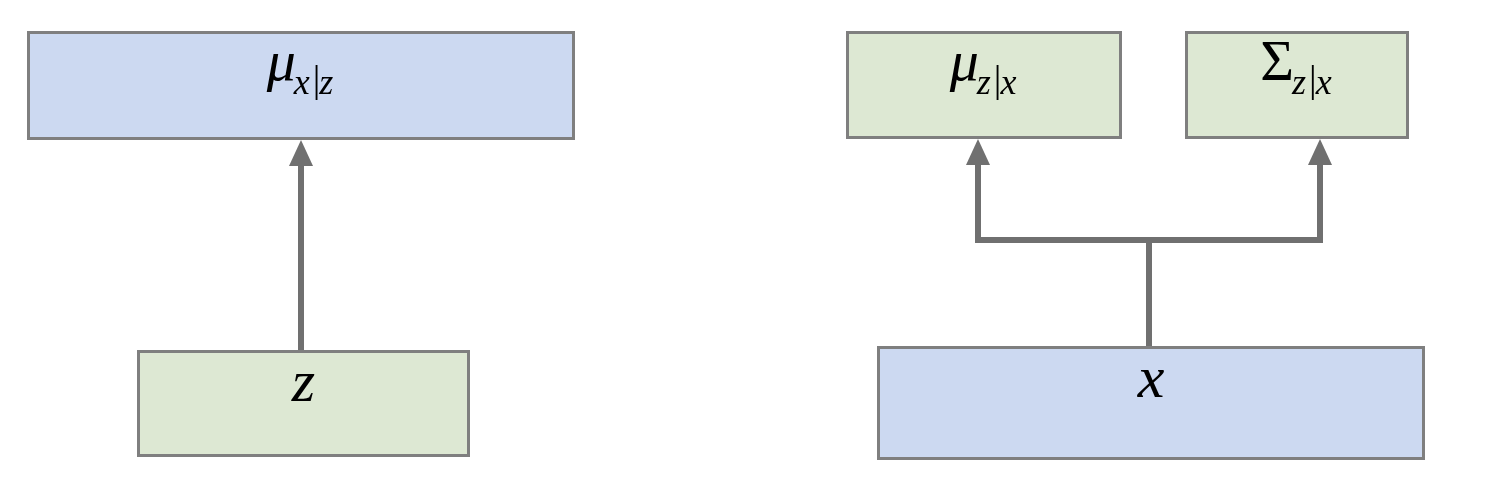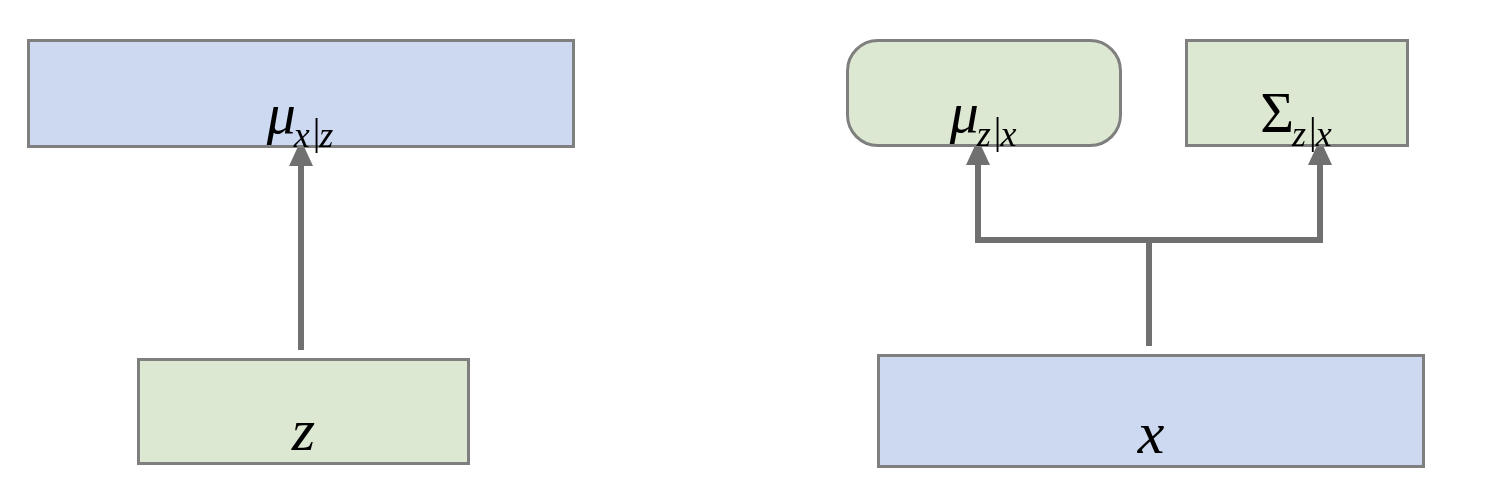--- a/index.html
+++ b/index.html
@@ -16,24 +16,23 @@
     width: 1490px;
     height: 486px;
     background: #ffffff;
     overflow: hidden;
   }
   .node {
     position: absolute;
     box-sizing: border-box;
     border: 3px solid #7f7f7f;
     display: flex;
-    align-items: flex-end;
+    align-items: flex-start;
     justify-content: center;
     line-height: 1;
-    margin-top: 8px;
   }
   .node.blue  { background: #ccd9f1; }
   .node.green { background: #dde8d3; }
 
   .mathlabel {
     font-family: "Liberation Serif", "DejaVu Serif", serif;
     color: #000000;
     white-space: nowrap;
     display: inline-block;
     transform: translateY(-2px);
@@ -103,21 +102,21 @@
       <span class="base">μ</span><span class="sub">x</span><span class="bar">|</span><span class="sub">z</span>
     </span>
   </div>
 
   <div class="node green" style="left:137px; top:350px; width:333px; height:107px;">
     <span class="mathlabel solo">
       <span class="base">z</span>
     </span>
   </div>
 
-  <div class="node green" style="left:846px; top:31px; width:276px; height:108px;border-radius:32px;">
+  <div class="node green" style="left:846px; top:31px; width:276px; height:108px;">
     <span class="mathlabel">
       <span class="base">μ</span><span class="sub">z</span><span class="bar">|</span><span class="sub">x</span>
     </span>
   </div>
 
   <div class="node green" style="left:1185px; top:31px; width:224px; height:108px;">
     <span class="mathlabel">
       <span class="base upright">Σ</span><span class="sub">z</span><span class="bar">|</span><span class="sub">x</span>
     </span>
   </div>

